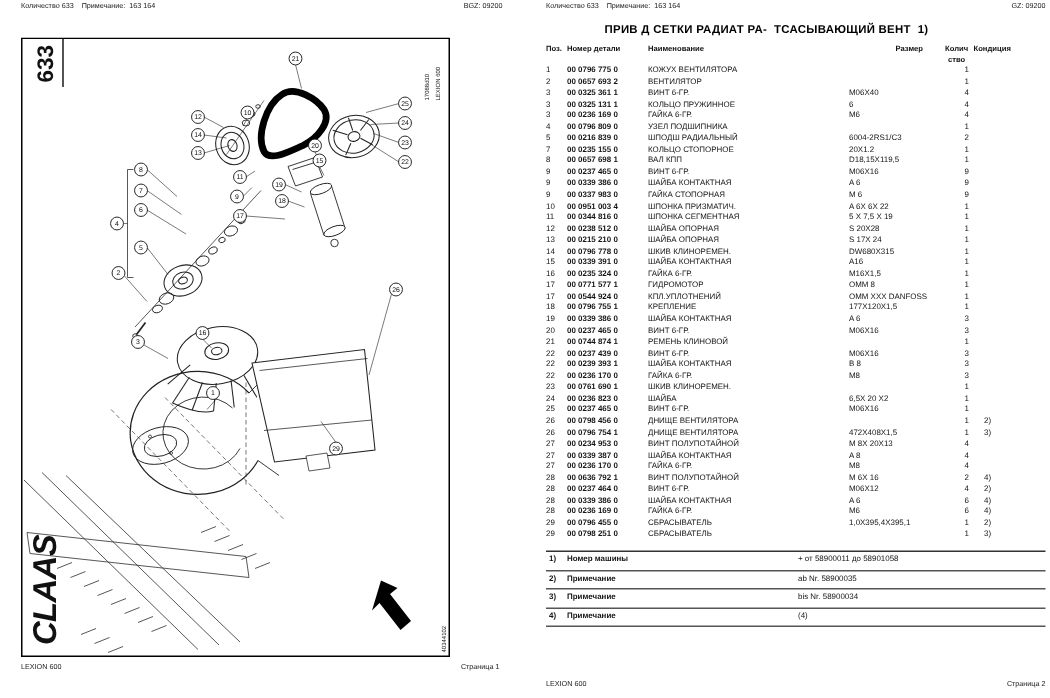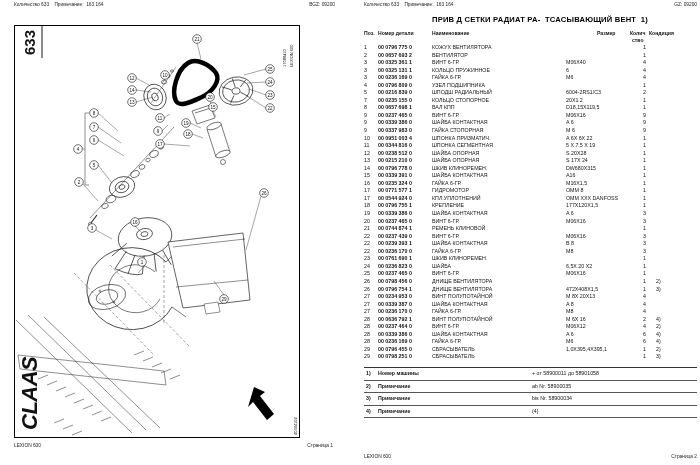--- a/index.html
+++ b/index.html
@@ -306,21 +306,21 @@
 
     <path d="M240,362 L251,367 L246,371 L260,389 L253,395 L239,377 L234,382 Z" fill="#000"></path>
   </svg>
 
   <div class="abs pagefoot" style="left:14px;top:443px;">LEXION 600</div>
   <div class="abs pagefoot" style="left:283px;top:443px;width:50px;text-align:right;">Страница 1</div>
 
   <div class="abs tiny" style="left:364px;top:2px;">Количество 633    Примечание:  163 164</div>
   <div class="abs tiny" style="left:640px;top:2px;width:57px;text-align:right;">GZ: 09200</div>
 
-  <div class="abs title" style="left:432px;top:15px;">ПРИВ Д СЕТКИ РАДИАТ РА-  ТСАСЫВАЮЩИЙ ВЕНТ  1)</div>
+  <div class="abs title" style="left:403px;top:15px;">ПРИВ Д СЕТКИ РАДИАТ РА-  ТСАСЫВАЮЩИЙ ВЕНТ  1)</div>
 
   <div class="abs colhead" style="left:364px;top:30px;">Поз.</div>
   <div class="abs colhead" style="left:378px;top:30px;">Номер детали</div>
   <div class="abs colhead" style="left:432px;top:30px;">Наименование</div>
   <div class="abs colhead" style="left:597px;top:30px;">Размер</div>
   <div class="abs colhead" style="left:630px;top:30px;">Колич</div>
   <div class="abs colhead" style="left:632px;top:36.5px;">ство</div>
   <div class="abs colhead" style="left:649px;top:30px;">Кондиция</div>
 
   <div id="rows">

